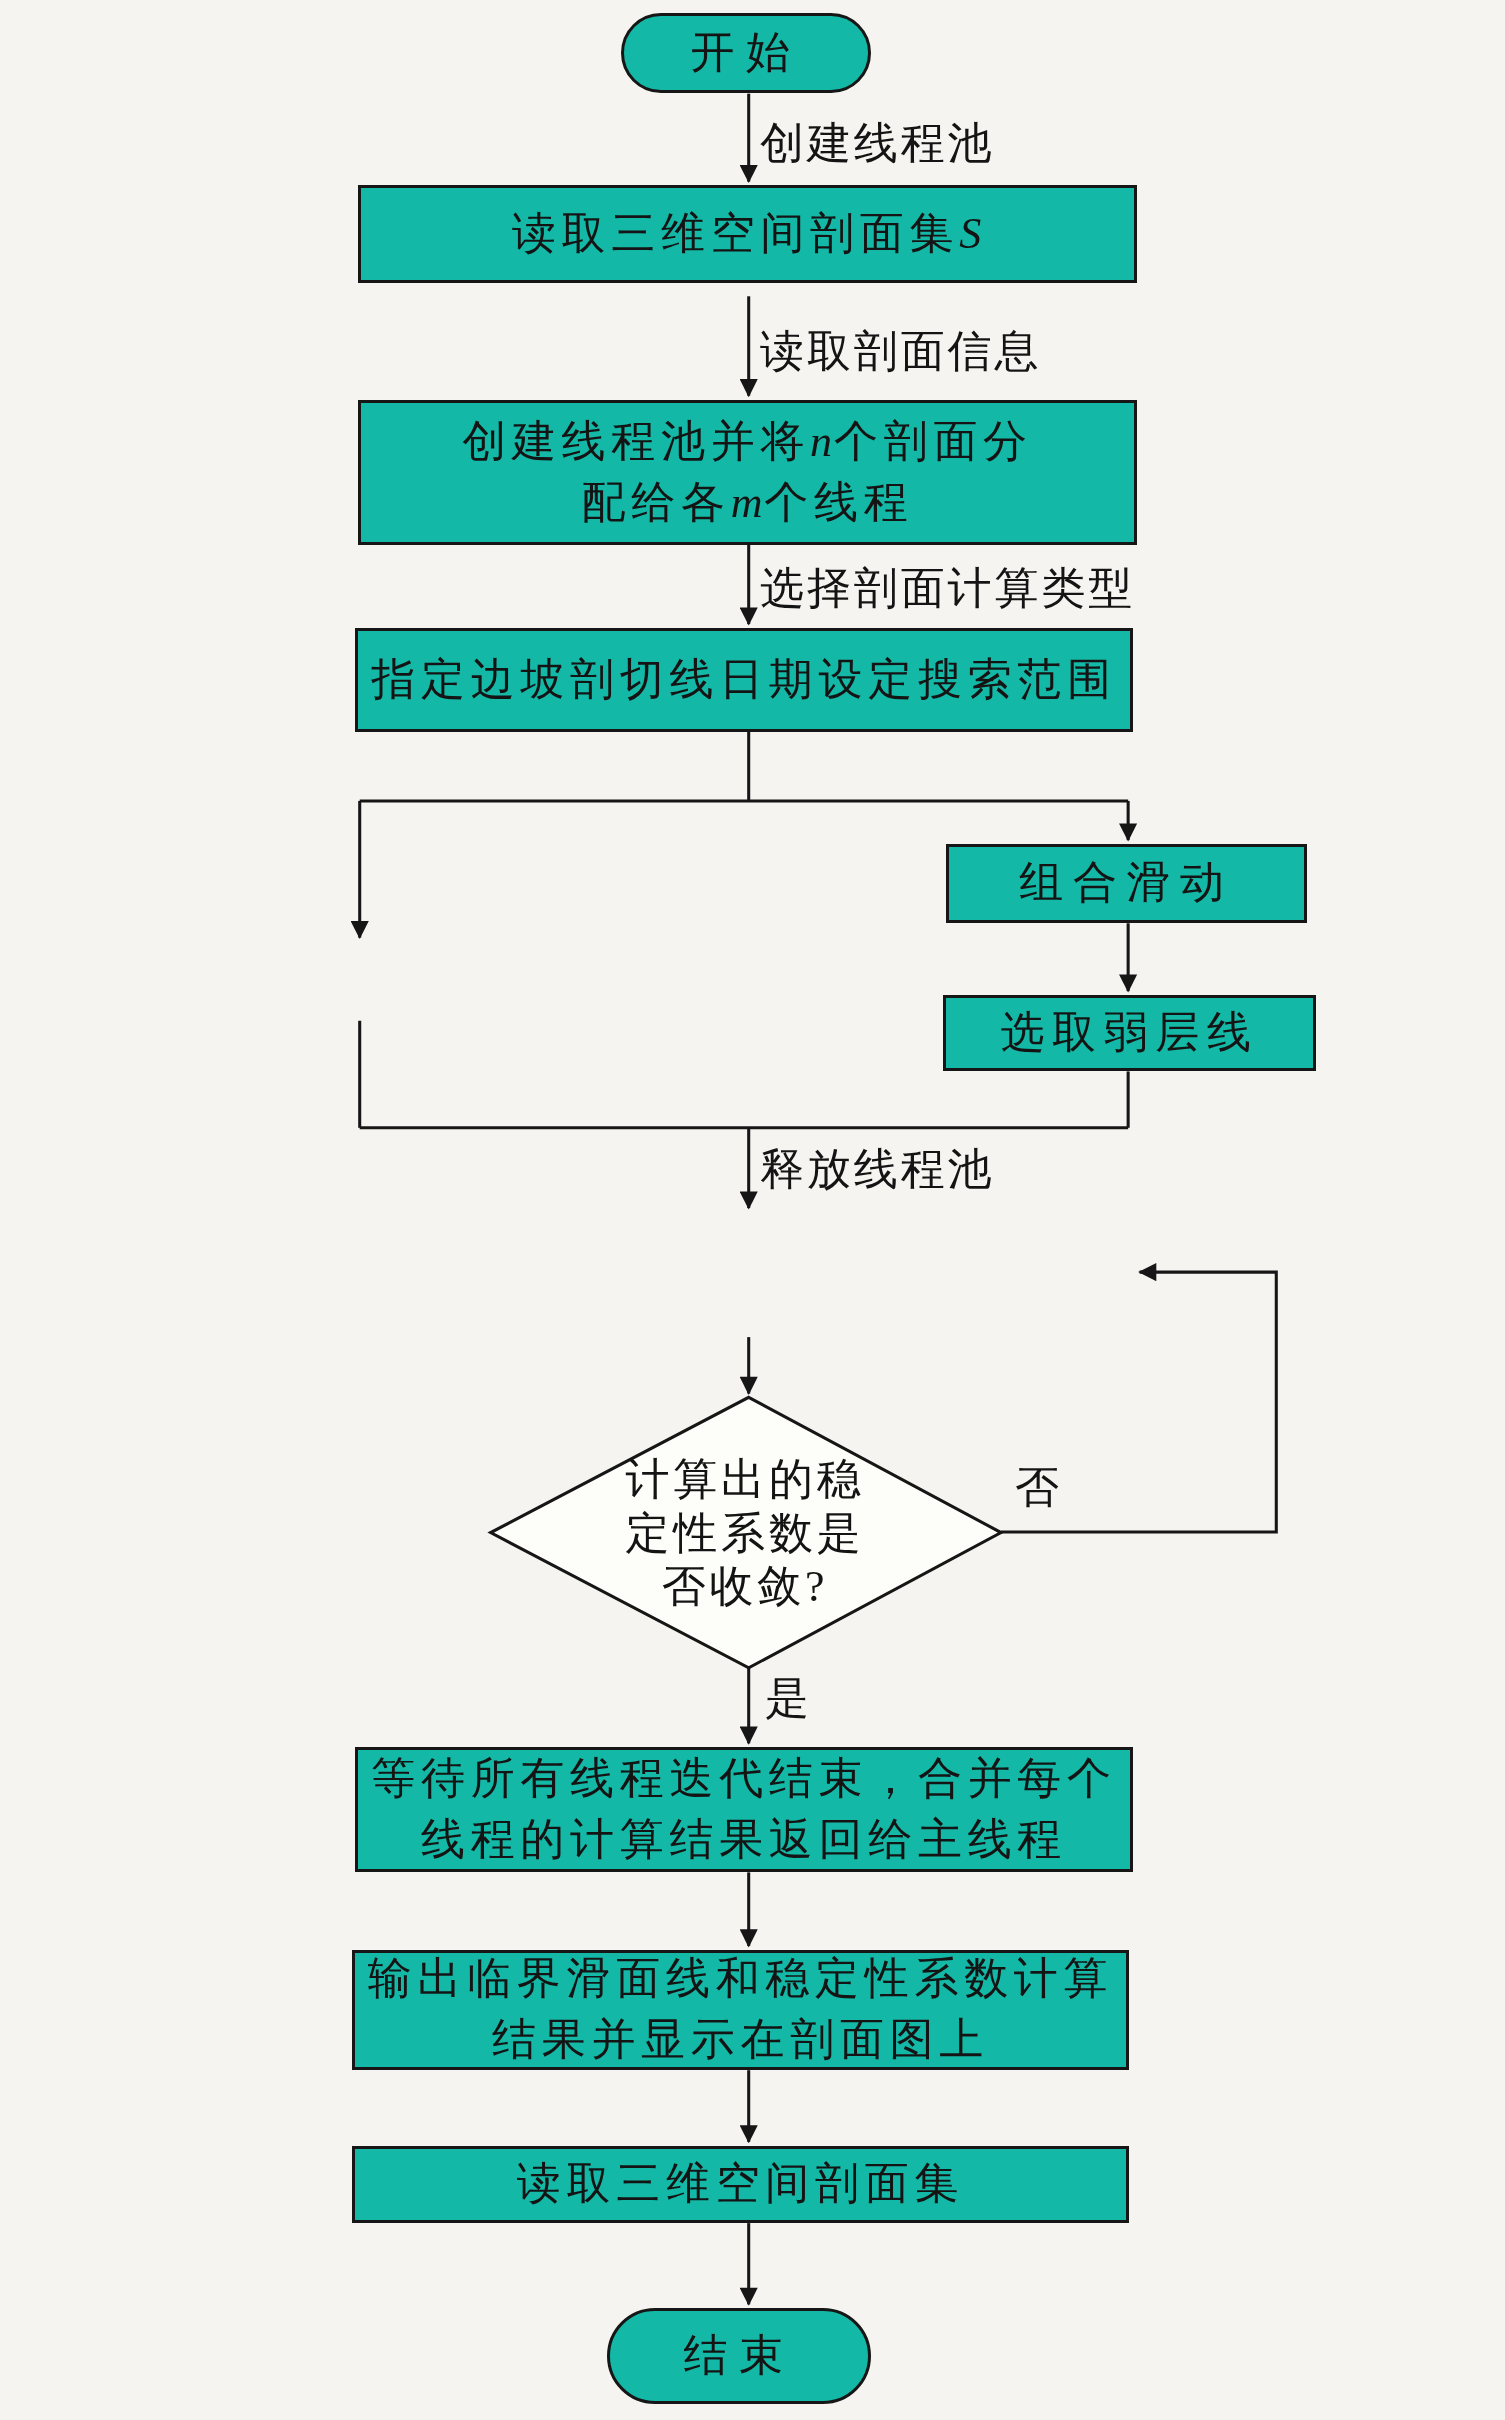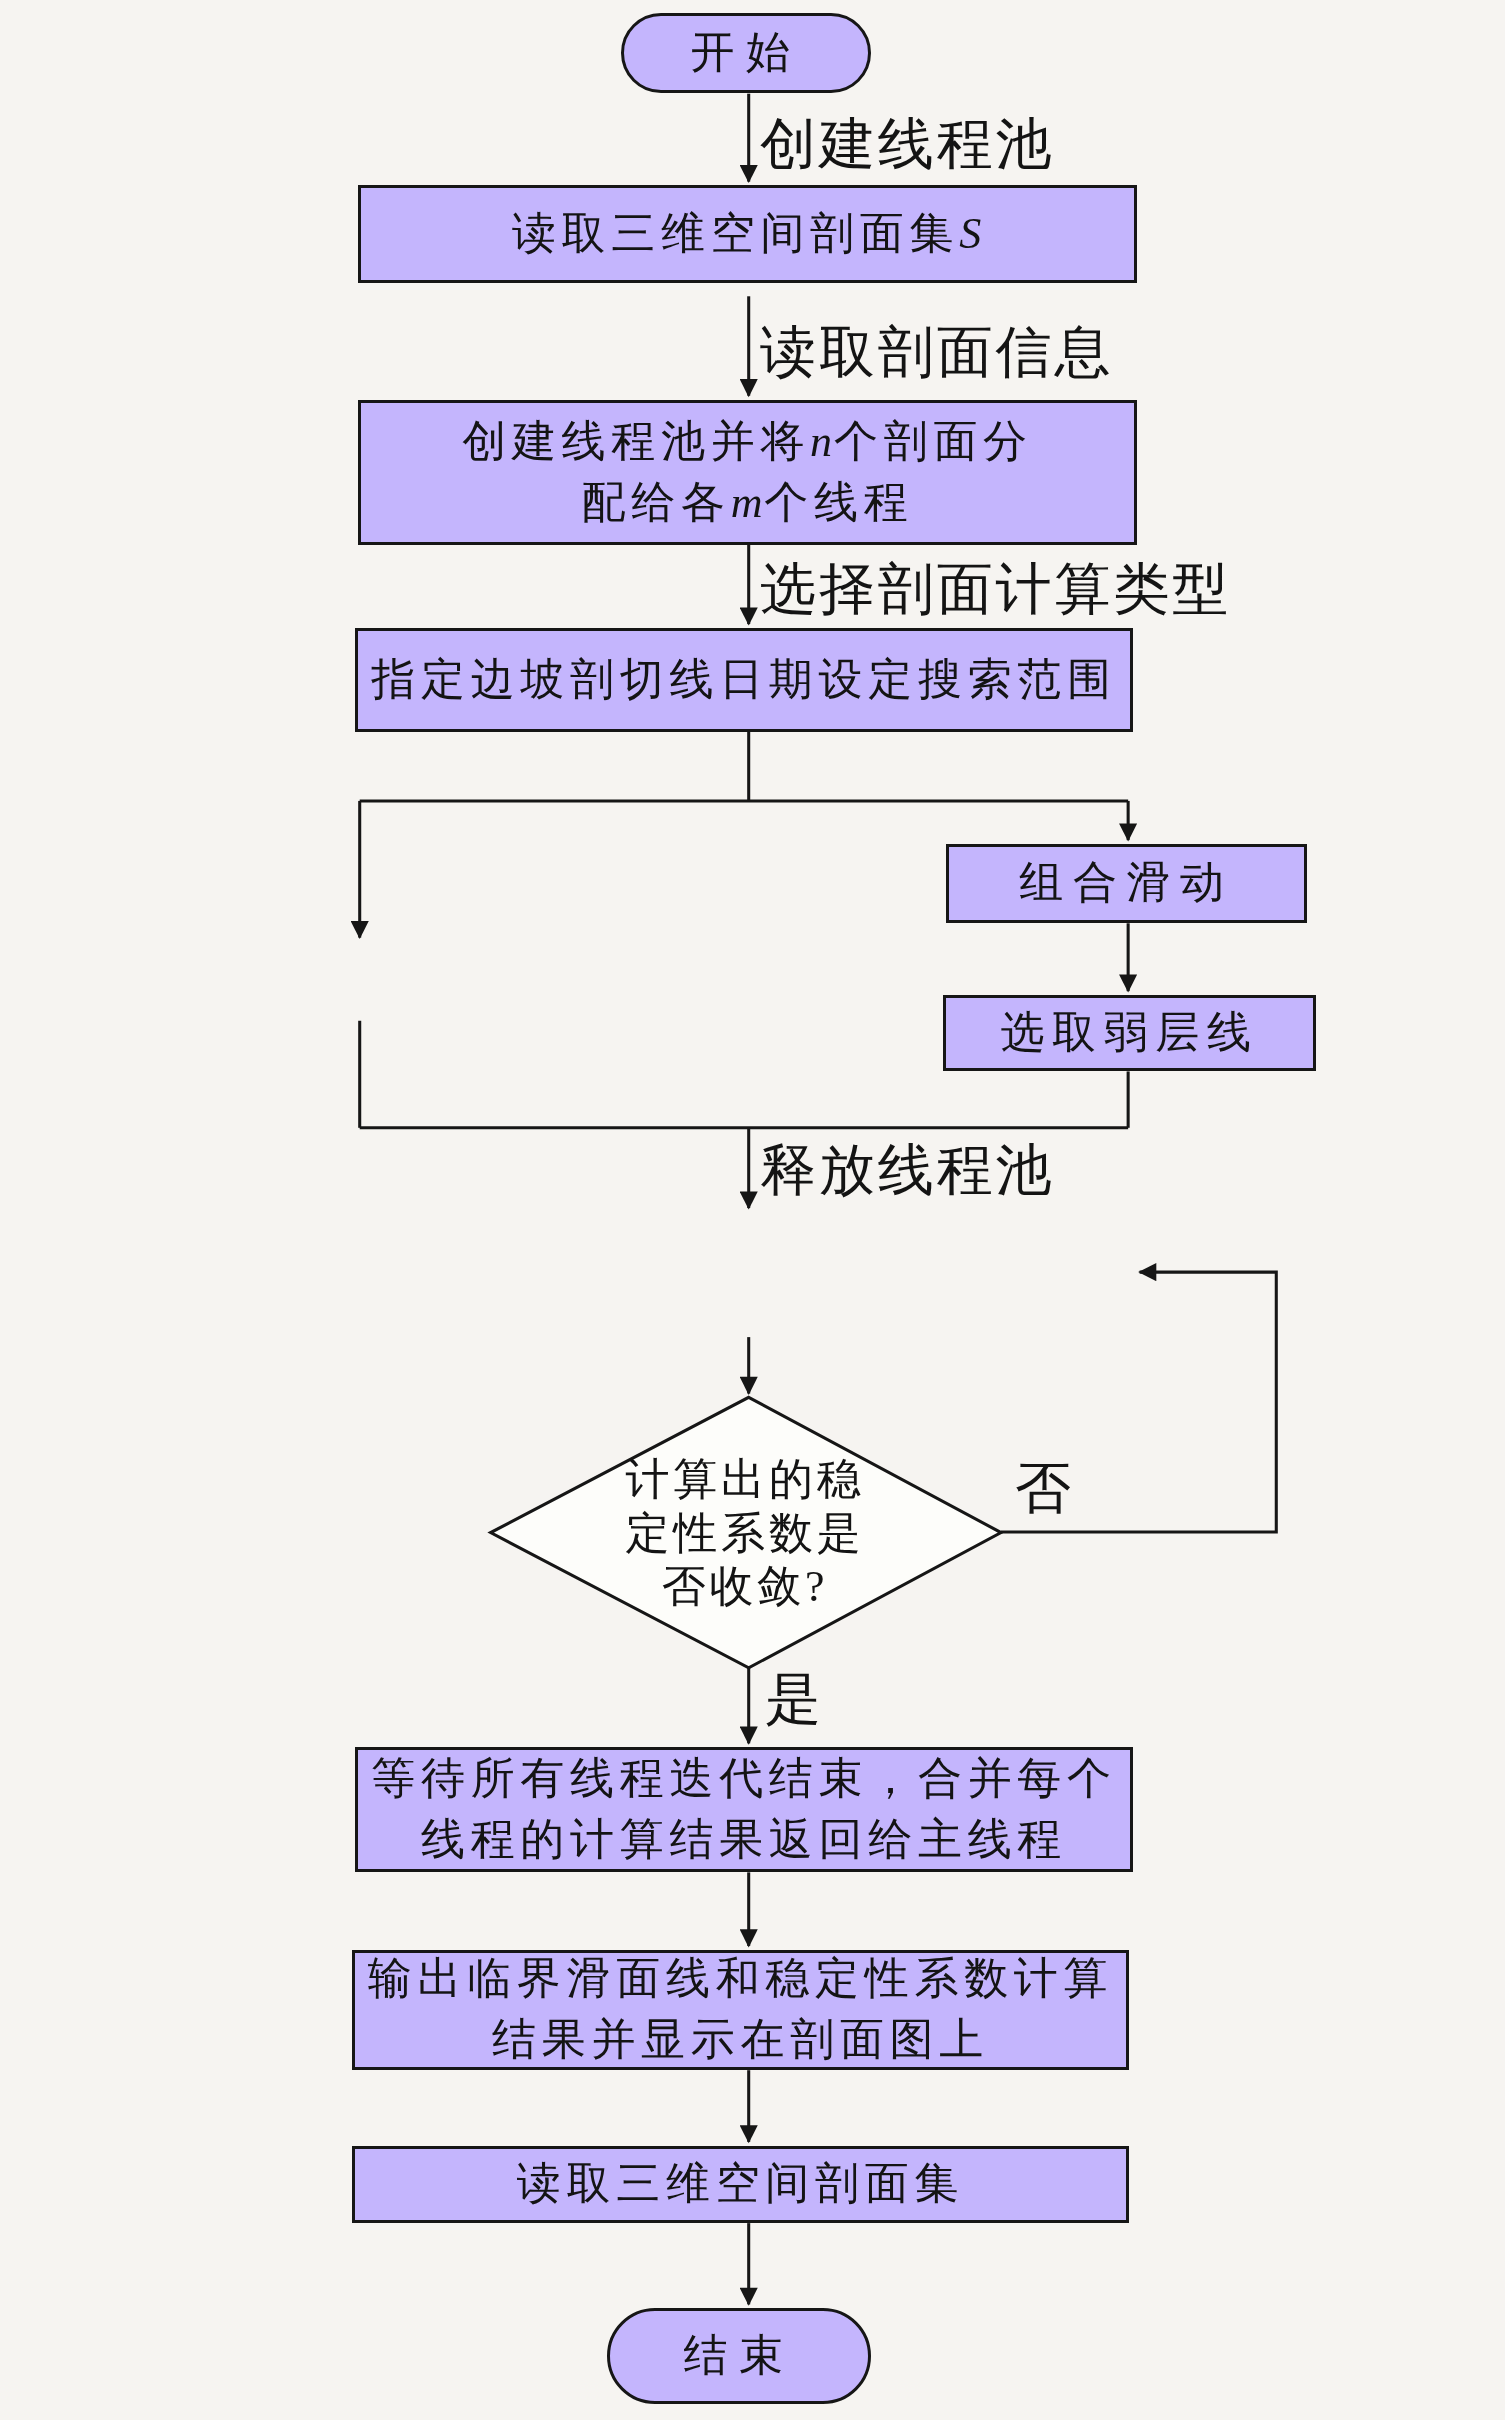--- a/index.html
+++ b/index.html
@@ -13,42 +13,42 @@
     background:#f6f4f1;
     overflow:hidden;
     color:#141414;
   }
   .wires{position:absolute;left:0;top:0;z-index:1;}
   .wires path{stroke:#161616;stroke-width:3.2;fill:none;}
   .wires polygon.diamond{fill:#fdfdfa;stroke:#161616;stroke-width:3.2;}
   .node{
     position:absolute;z-index:2;
     box-sizing:border-box;
-    background:#c4b5fd;
+    background:#14b8a6;
     border:3.1px solid #161616;
     display:flex;flex-direction:column;
     align-items:center;justify-content:center;
     text-align:center;
     font-size:44px;line-height:1.38;
     letter-spacing:5.7px;
     white-space:nowrap;
   }
   .node.terminal{border-radius:57px;letter-spacing:11.5px;}
   .node i{font-style:italic;letter-spacing:1.9px;}
   .dtext{
     position:absolute;z-index:3;
     display:flex;flex-direction:column;
     align-items:center;justify-content:center;
     text-align:left;
     font-size:44px;line-height:1.22;
     letter-spacing:3.8px;
   }
   .elabel{
     position:absolute;z-index:3;
-    font-size:56px;line-height:54px;
+    font-size:44px;line-height:54px;
     letter-spacing:2.9px;
     white-space:nowrap;
   }
 </style>
 </head>
 <body>
 
 <div class="stage">
 
   <svg class="wires" width="1506" height="2420" viewBox="0 0 1575 2532">

